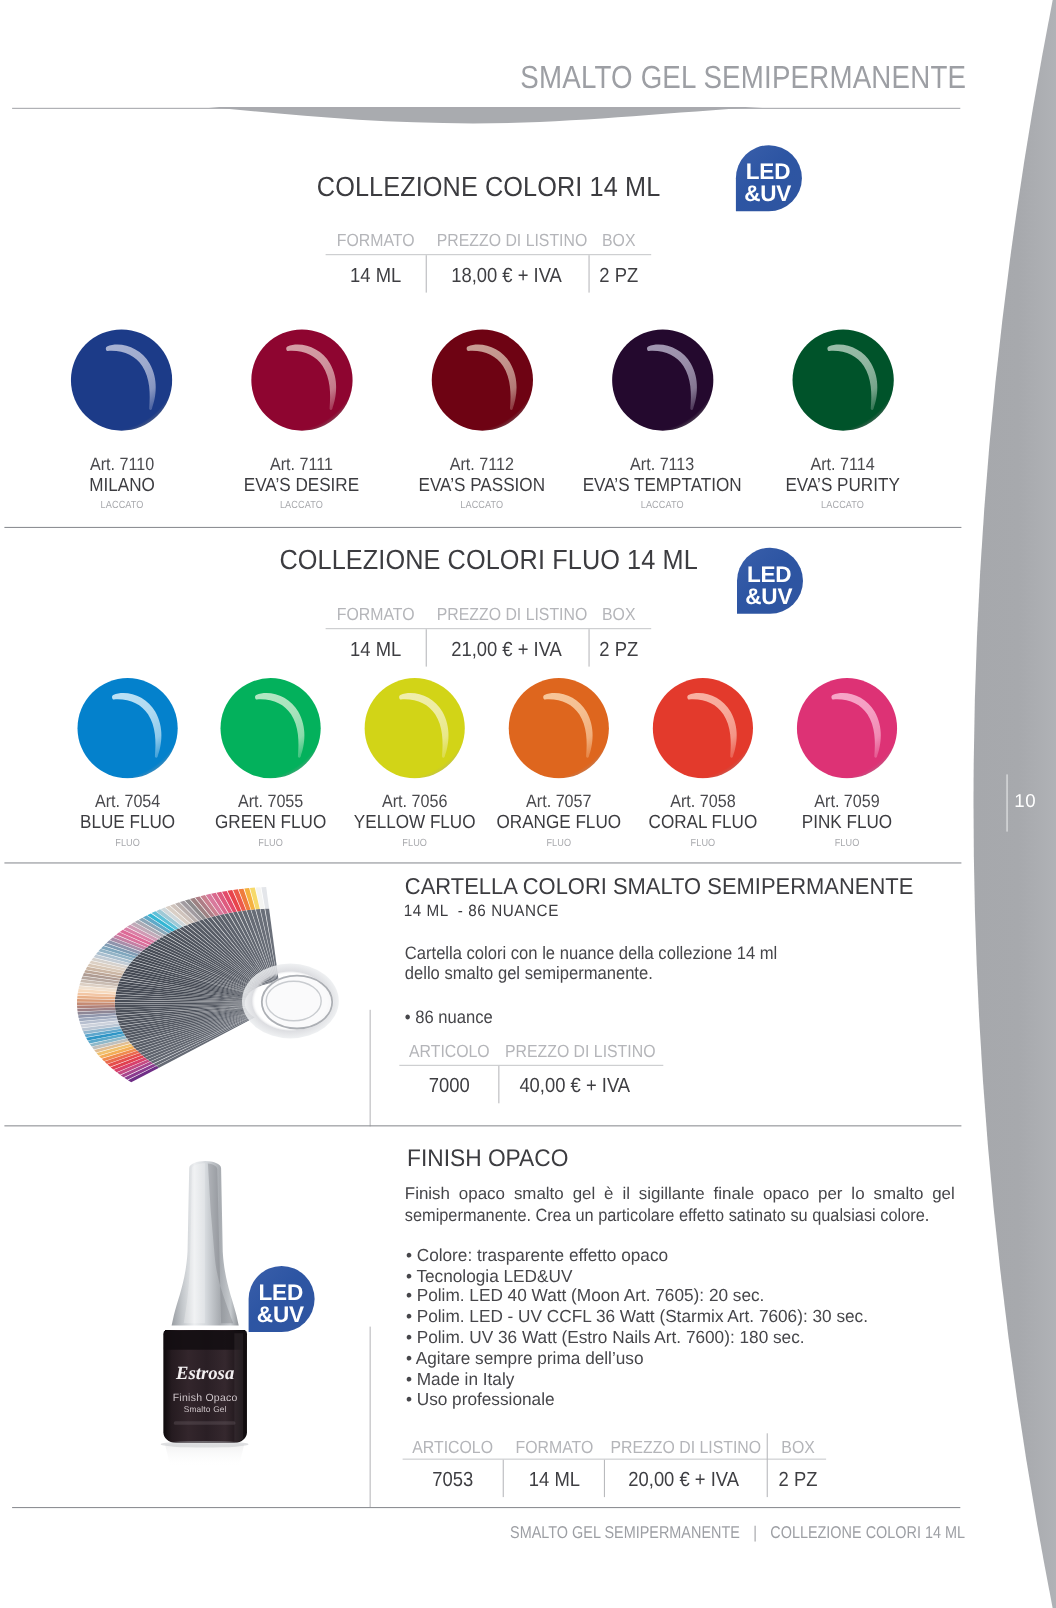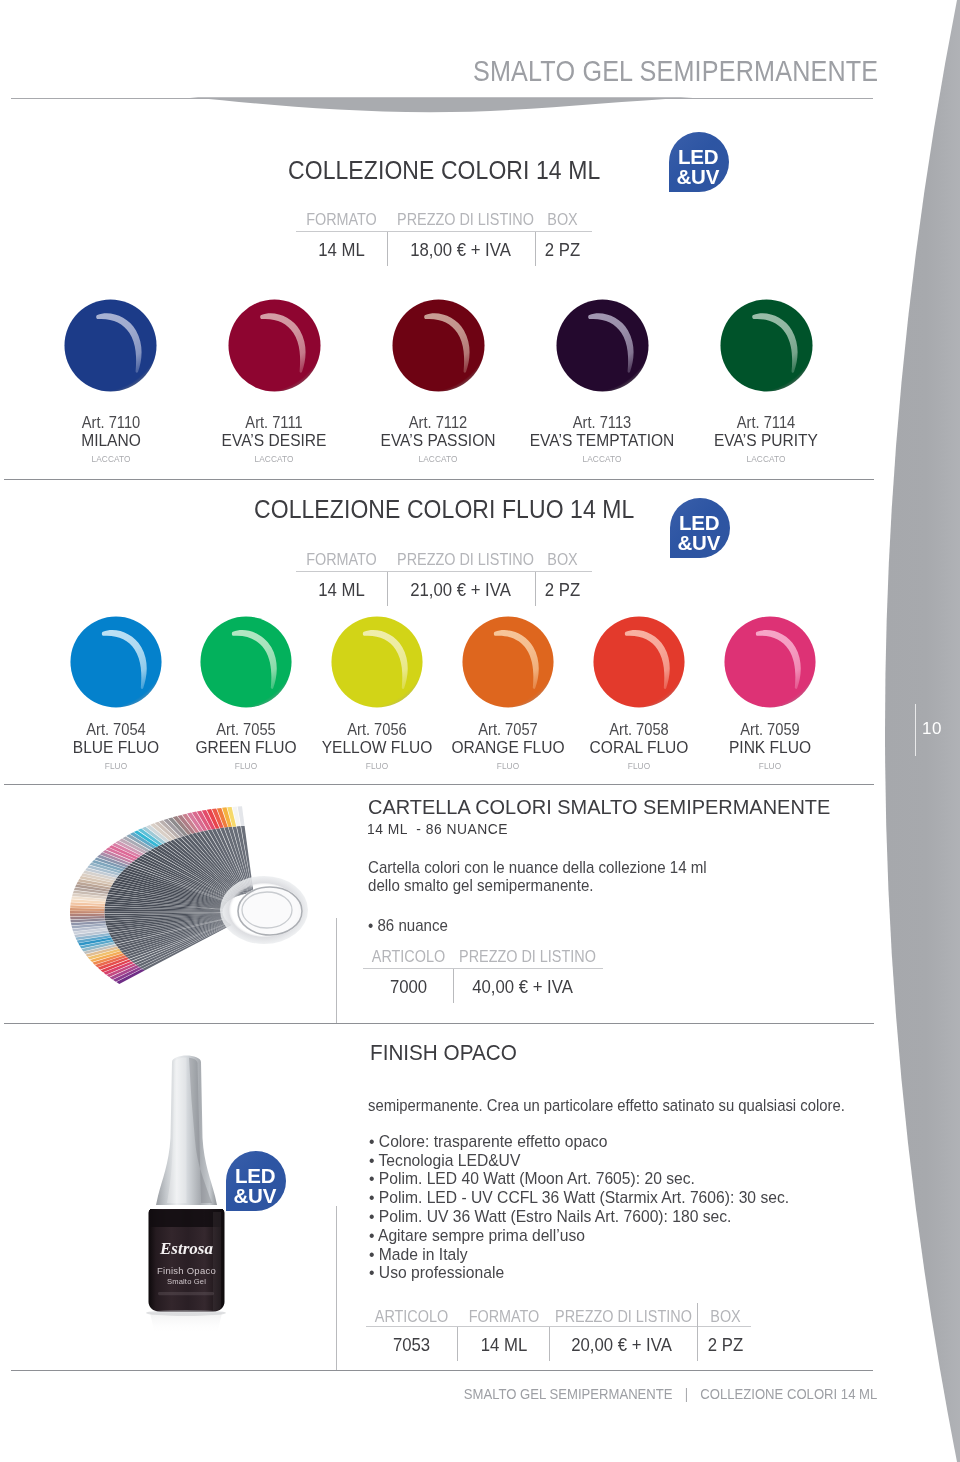--- a/index.html
+++ b/index.html
@@ -713,20 +713,21 @@
   <ellipse cx="61" cy="283" rx="40" ry="3" fill="#b9bbbe" opacity="0.45"></ellipse>
   <path d="M25,283 L97,283 L92,304 L30,304 Z" fill="url(#shadowg)" opacity="0.55"></path>
   </svg></div>
   <div class="badge" style="left:226px;top:1151px">
     <span class="badge-l1">LED</span>
     <span class="badge-l2">&amp;UV</span>
   </div>
   <div class="vrule" style="left:336px;top:1206px;height:164px"></div>
 
   <div class="sec-t4" style="left:369.5px;top:1042.2px">FINISH OPACO</div>
+  <div class="just-txt" style="left:368px;top:1078px;width:500px">Finish opaco smalto gel è il sigillante finale opaco per lo smalto gel</div>
   <div class="body-txt s2" style="left:368px;top:1097.2px">semipermanente. Crea un particolare effetto satinato su qualsiasi colore.</div>
 
   <div class="bullets" id="finbullets" style="left:368.5px;top:1132.8px">
       <div>• Colore: trasparente effetto opaco</div>
       <div>• Tecnologia LED&amp;UV</div>
       <div>• Polim. LED 40 Watt (Moon Art. 7605): 20 sec.</div>
       <div>• Polim. LED - UV CCFL 36 Watt (Starmix Art. 7606): 30 sec.</div>
       <div>• Polim. UV 36 Watt (Estro Nails Art. 7600): 180 sec.</div>
       <div>• Agitare sempre prima dell’uso</div>
       <div>• Made in Italy</div>

